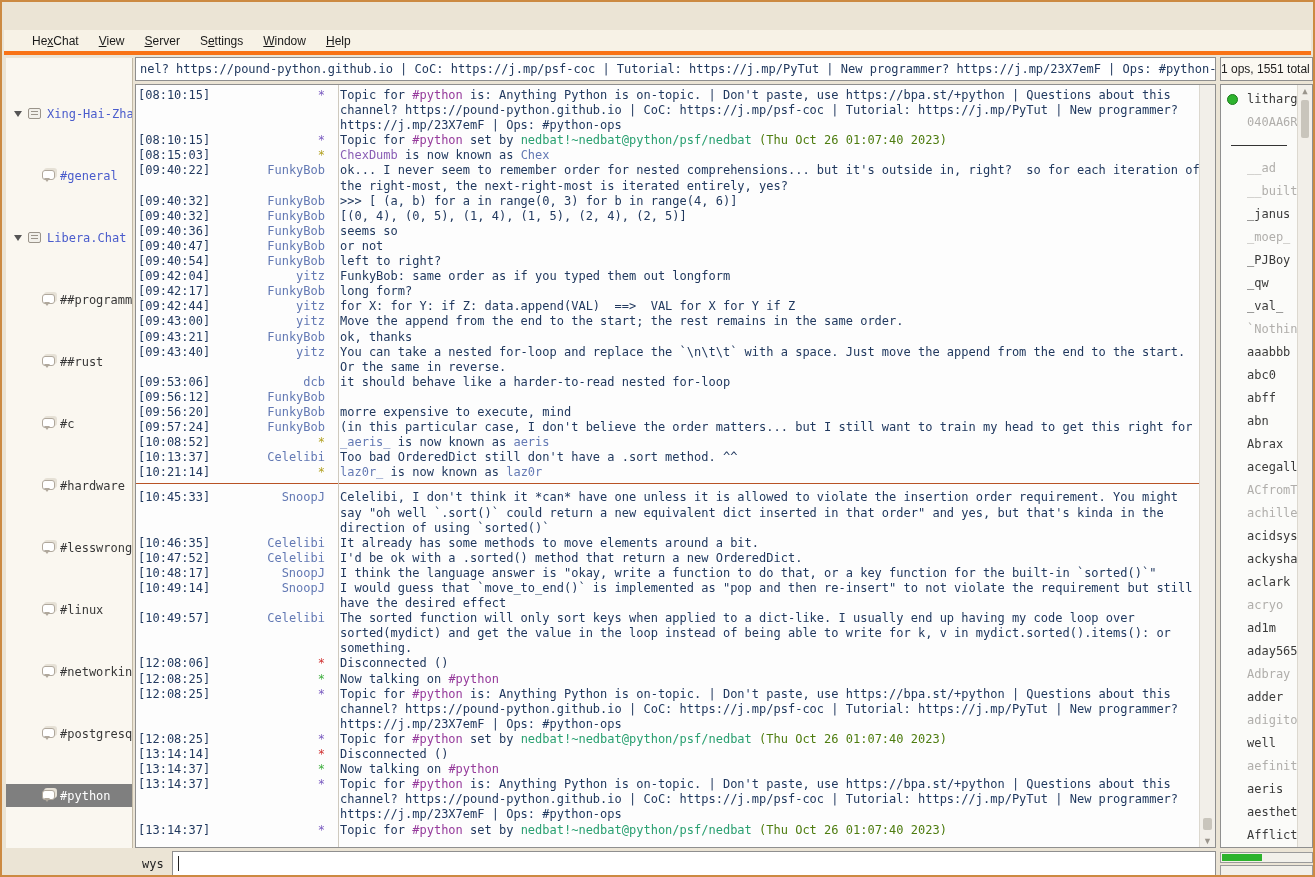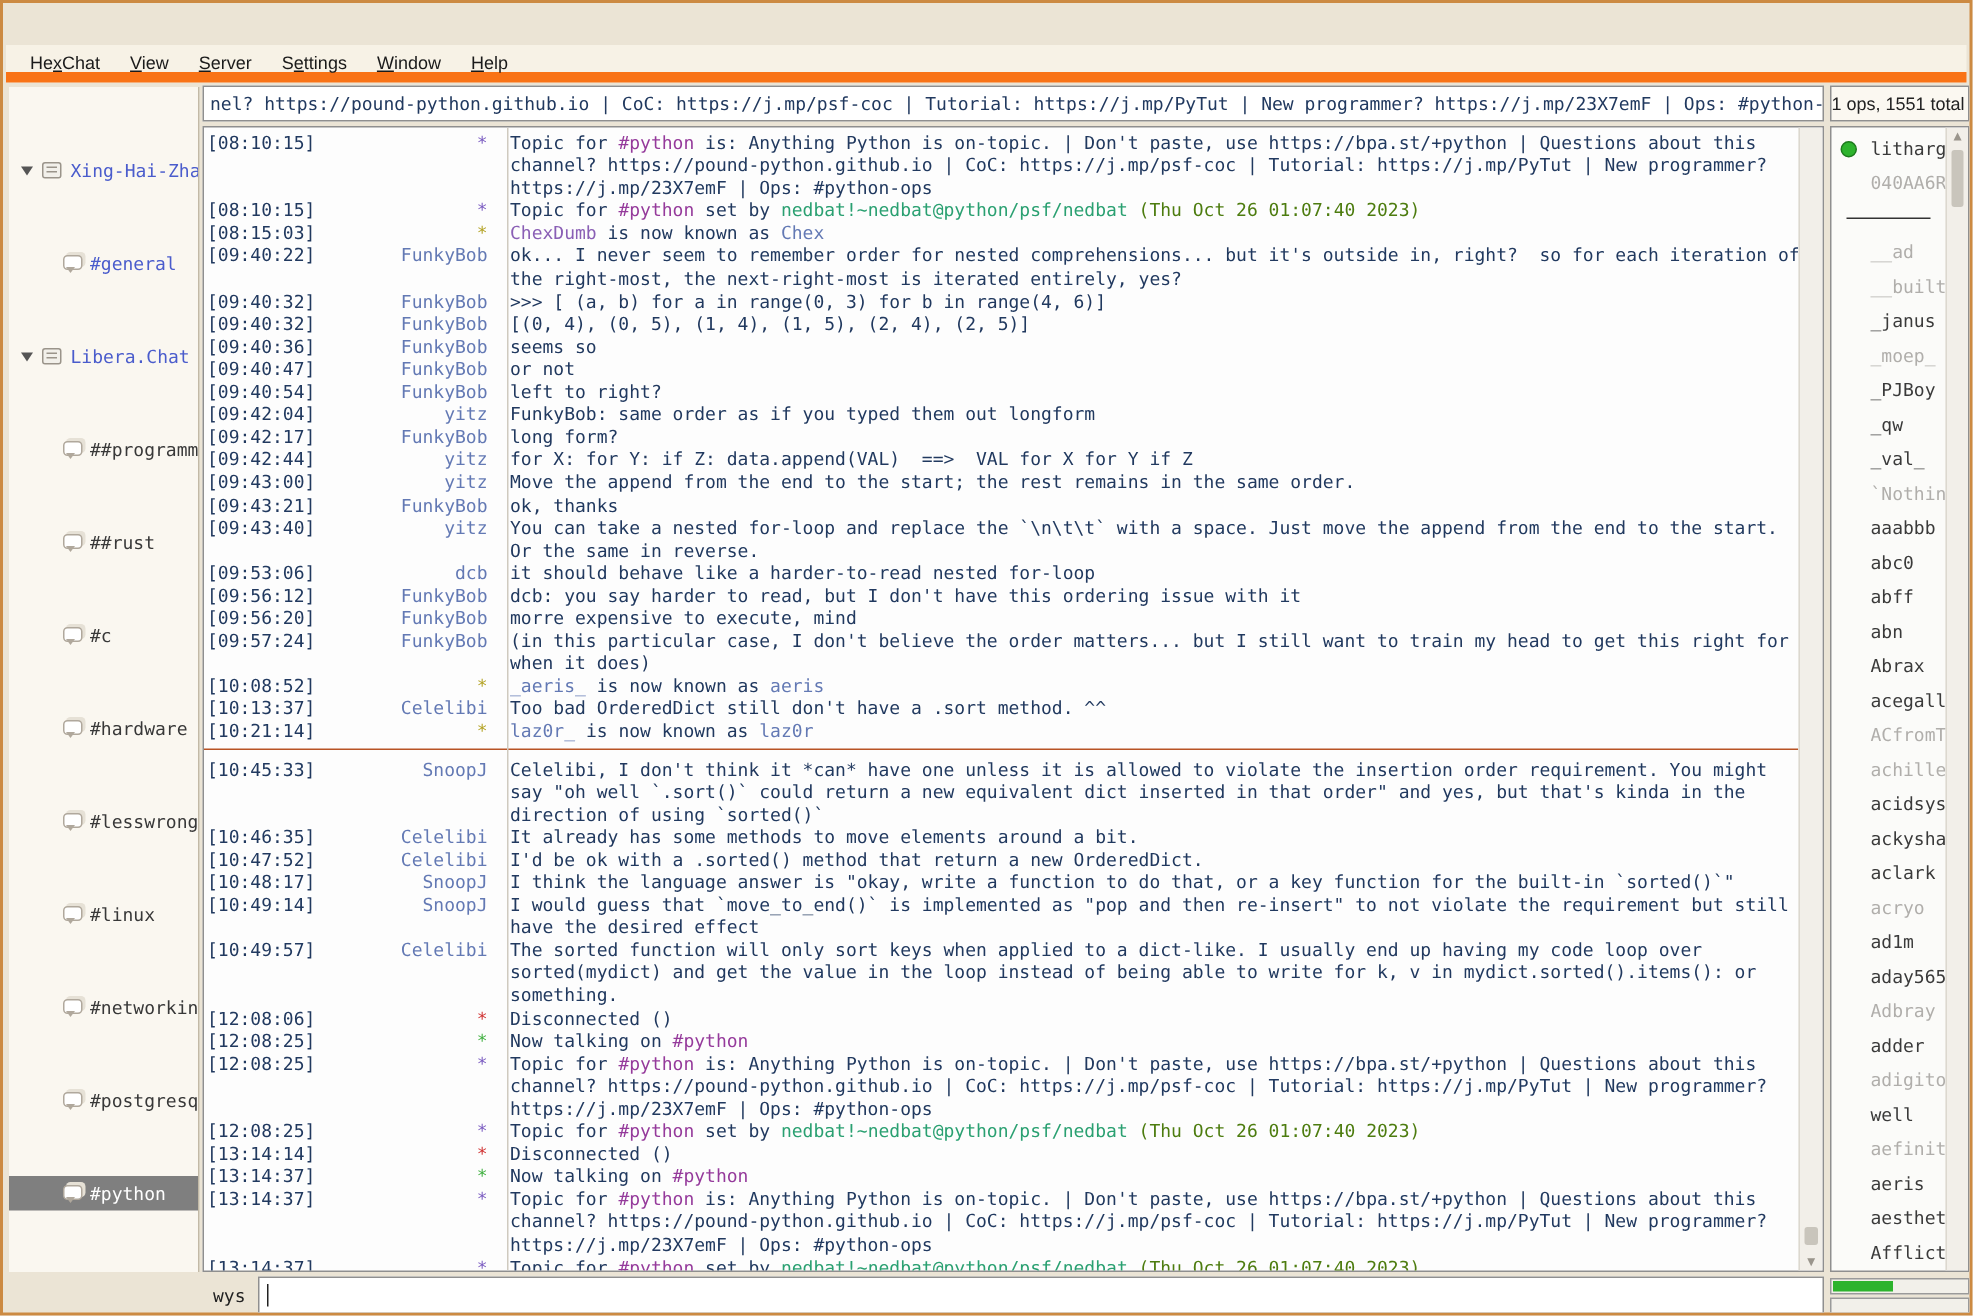--- a/index.html
+++ b/index.html
@@ -11,22 +11,22 @@
   
   .titlebar { position:absolute; left:2px; right:2px; top:0; height:28px;
               background:#f8ecd8; display:flex; align-items:center; }
   .app-icon { margin-left:9px; width:16px; height:16px; }
   .title-text { margin-left:9px; font-size:12px; color:#1a1a1a; }
   .win-controls { position:absolute; right:10px; top:0; height:28px; display:flex; align-items:center; gap:30px; }
   .win-btn { width:30px; text-align:center; font-size:13px; color:#222; line-height:28px; cursor:default; }
 
   
   .menubar { position:absolute; left:2px; right:2px; top:28px; height:25px;
-             background:#f7f2e6; display:flex; align-items:flex-start; padding-left:6px;
-             border-bottom:7px solid #f97316; }
+             background:#f7f2e6; display:flex; align-items:center; padding-left:18px;
+             border-bottom:4px solid #f97316; }
   .menu-item { font-size:12px; color:#1a1a1a; padding:0 10px; line-height:24px; }
 
   
   .tree { position:absolute; left:4px; top:56px; width:127px; height:790px;
           background:#faf7f0; border-right:1px solid #c2b9a6; overflow:hidden;
           font-family:"DejaVu Sans Mono", monospace; font-size:12px; padding-top:5px; }
   .topicbar { position:absolute; left:133px; top:55px; width:1081px; height:24px;
               background:#ffffff; border:1px solid #8f8f8f;
               font-family:"DejaVu Sans Mono", monospace; font-size:12px; color:#21395f;
               line-height:22px; padding-left:4px; white-space:pre; overflow:hidden; }
@@ -196,24 +196,23 @@
         <div class="l"><span class="l-time">[09:40:47]</span><span class="l-nick nick">FunkyBob</span><span class="l-text"><span>or not</span></span></div>
         <div class="l"><span class="l-time">[09:40:54]</span><span class="l-nick nick">FunkyBob</span><span class="l-text"><span>left to right?</span></span></div>
         <div class="l"><span class="l-time">[09:42:04]</span><span class="l-nick nick">yitz</span><span class="l-text"><span>FunkyBob: same order as if you typed them out longform</span></span></div>
         <div class="l"><span class="l-time">[09:42:17]</span><span class="l-nick nick">FunkyBob</span><span class="l-text"><span>long form?</span></span></div>
         <div class="l"><span class="l-time">[09:42:44]</span><span class="l-nick nick">yitz</span><span class="l-text"><span>for X: for Y: if Z: data.append(VAL)  ==&gt;  VAL for X for Y if Z</span></span></div>
         <div class="l"><span class="l-time">[09:43:00]</span><span class="l-nick nick">yitz</span><span class="l-text"><span>Move the append from the end to the start; the rest remains in the same order.</span></span></div>
         <div class="l"><span class="l-time">[09:43:21]</span><span class="l-nick nick">FunkyBob</span><span class="l-text"><span>ok, thanks</span></span></div>
         <div class="l"><span class="l-time">[09:43:40]</span><span class="l-nick nick">yitz</span><span class="l-text"><span>You can take a nested for-loop and replace the `\n\t\t` with a space. Just move the append from the end to the start.</span></span></div>
         <div class="l"><span class="l-time"></span><span class="l-nick nick"></span><span class="l-text"><span>Or the same in reverse.</span></span></div>
         <div class="l"><span class="l-time">[09:53:06]</span><span class="l-nick nick">dcb</span><span class="l-text"><span>it should behave like a harder-to-read nested for-loop</span></span></div>
-        <div class="l"><span class="l-time">[09:56:12]</span><span class="l-nick nick">FunkyBob</span><span class="l-text"><span>dcb: you say harder to read, but I don't have this ordering issue with it</span></span></div>
+        <div class="l"><span class="l-time">[09:56:12]</span><span class="l-nick nick">FunkyBob</span></div>
         <div class="l"><span class="l-time">[09:56:20]</span><span class="l-nick nick">FunkyBob</span><span class="l-text"><span>morre expensive to execute, mind</span></span></div>
         <div class="l"><span class="l-time">[09:57:24]</span><span class="l-nick nick">FunkyBob</span><span class="l-text"><span>(in this particular case, I don't believe the order matters... but I still want to train my head to get this right for</span></span></div>
-        <div class="l"><span class="l-time"></span><span class="l-nick nick"></span><span class="l-text"><span>when it does)</span></span></div>
         <div class="l"><span class="l-time">[10:08:52]</span><span class="l-nick s-rename">*</span><span class="l-text"><span class="c-nick">_aeris_</span><span> is now known as </span><span class="c-nick">aeris</span></span></div>
         <div class="l"><span class="l-time">[10:13:37]</span><span class="l-nick nick">Celelibi</span><span class="l-text"><span>Too bad OrderedDict still don't have a .sort method. ^^</span></span></div>
         <div class="l"><span class="l-time">[10:21:14]</span><span class="l-nick s-rename">*</span><span class="l-text"><span class="c-nick">laz0r_</span><span> is now known as </span><span class="c-nick">laz0r</span></span></div>
         <div class="marker"></div>
         <div class="l"><span class="l-time">[10:45:33]</span><span class="l-nick nick">SnoopJ</span><span class="l-text"><span>Celelibi, I don't think it *can* have one unless it is allowed to violate the insertion order requirement. You might</span></span></div>
         <div class="l"><span class="l-time"></span><span class="l-nick nick"></span><span class="l-text"><span>say "oh well `.sort()` could return a new equivalent dict inserted in that order" and yes, but that's kinda in the</span></span></div>
         <div class="l"><span class="l-time"></span><span class="l-nick nick"></span><span class="l-text"><span>direction of using `sorted()`</span></span></div>
         <div class="l"><span class="l-time">[10:46:35]</span><span class="l-nick nick">Celelibi</span><span class="l-text"><span>It already has some methods to move elements around a bit.</span></span></div>
         <div class="l"><span class="l-time">[10:47:52]</span><span class="l-nick nick">Celelibi</span><span class="l-text"><span>I'd be ok with a .sorted() method that return a new OrderedDict.</span></span></div>
         <div class="l"><span class="l-time">[10:48:17]</span><span class="l-nick nick">SnoopJ</span><span class="l-text"><span>I think the language answer is "okay, write a function to do that, or a key function for the built-in `sorted()`"</span></span></div>

